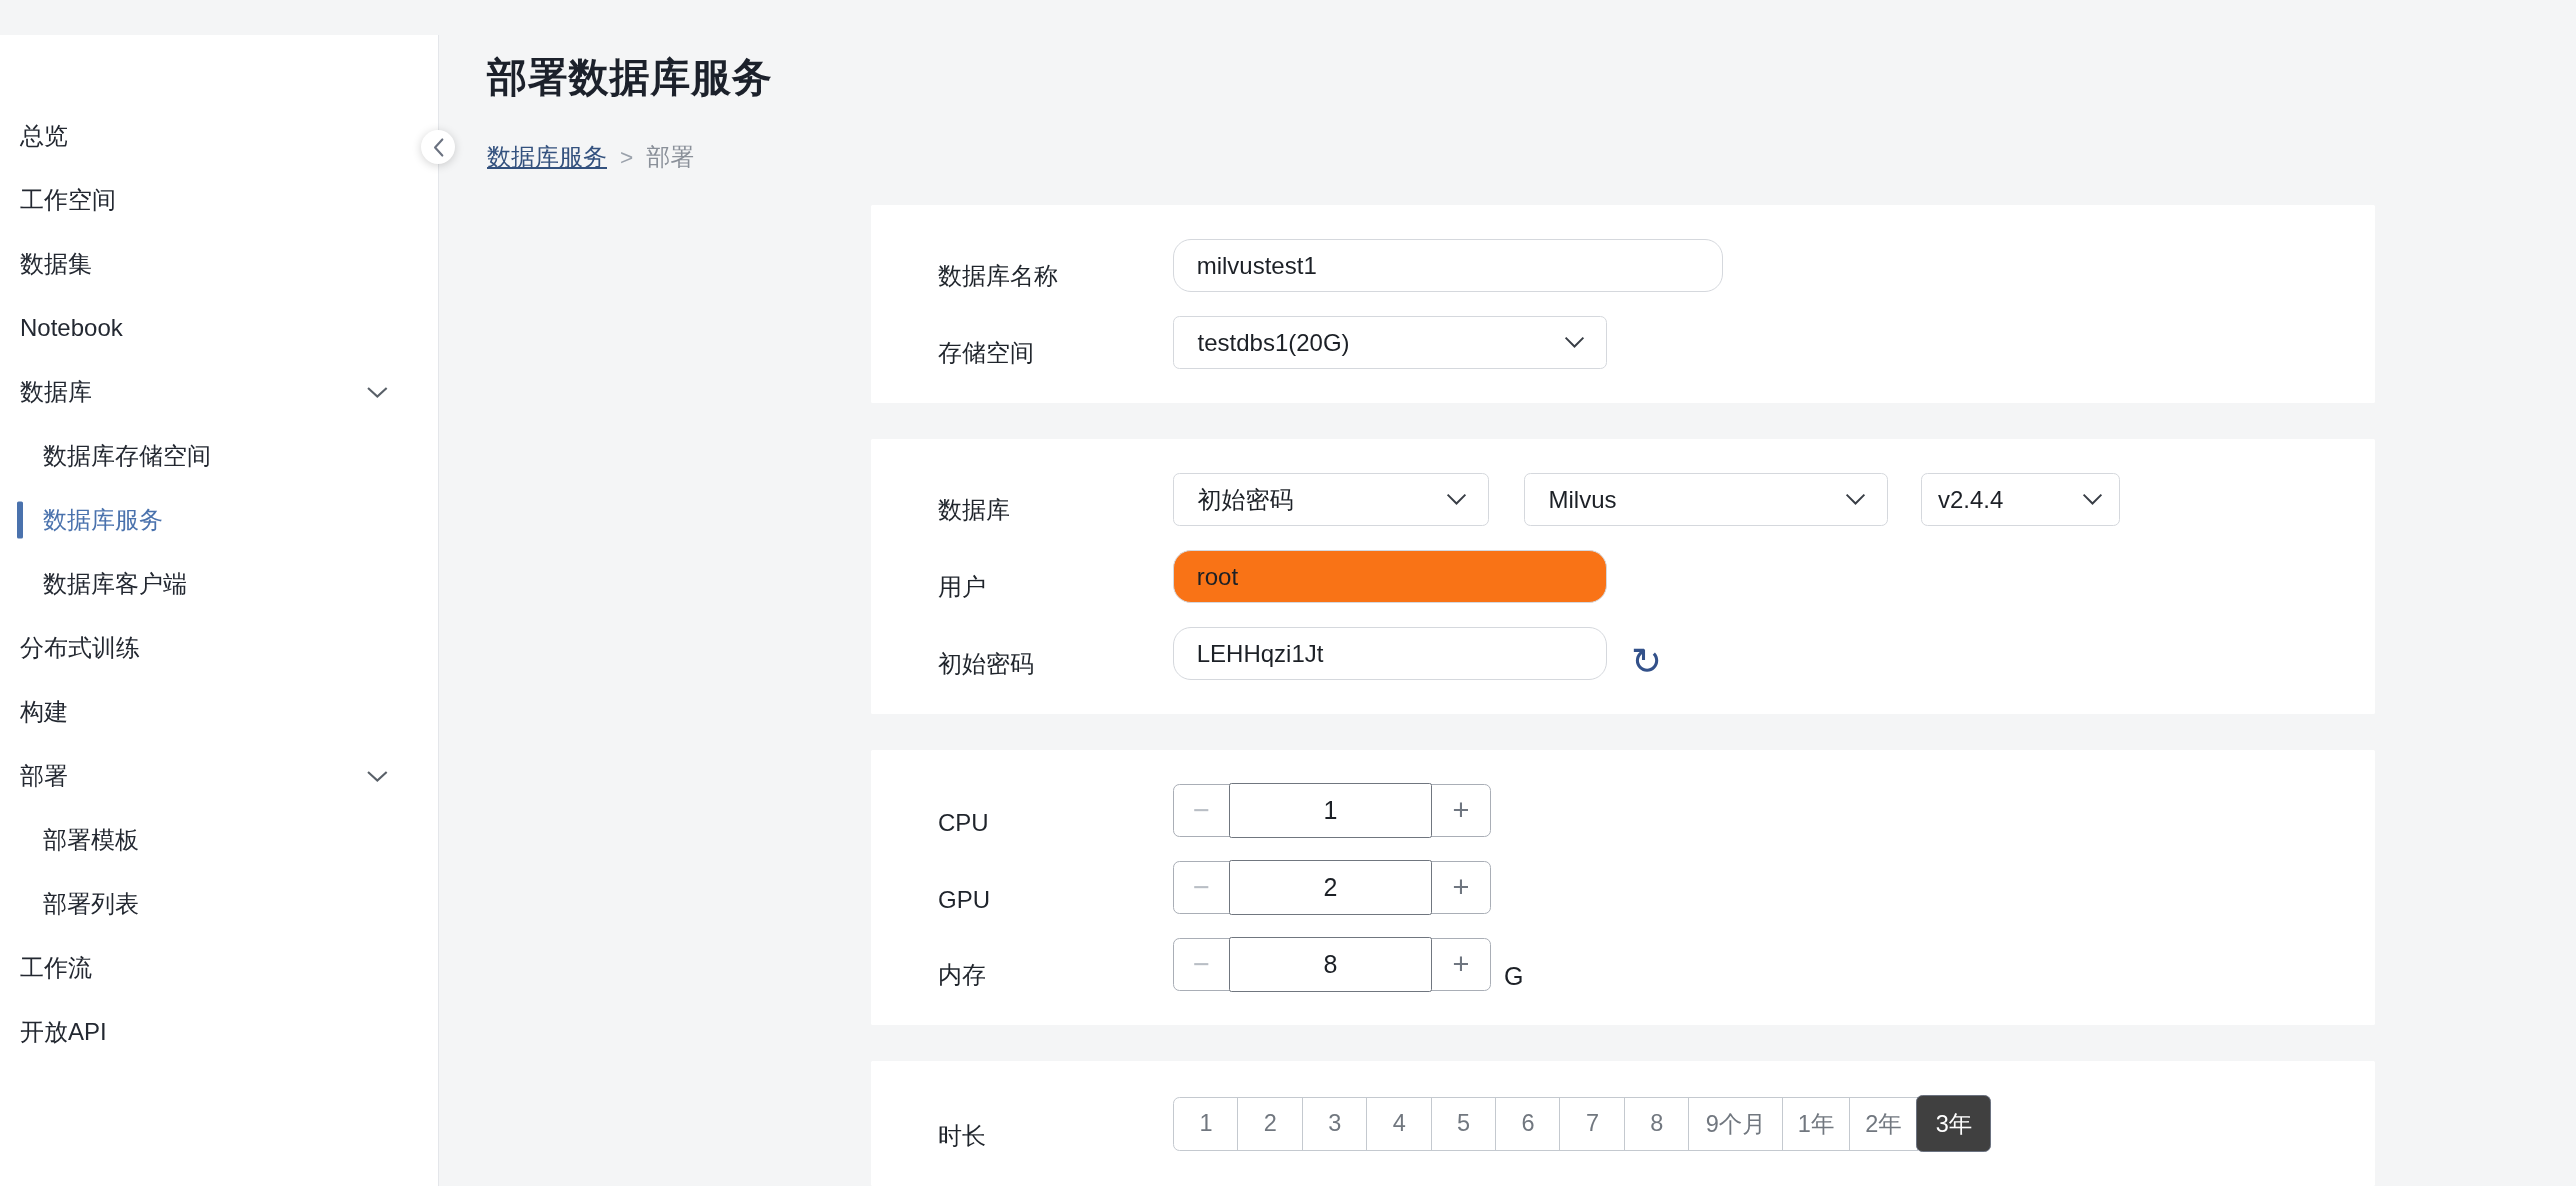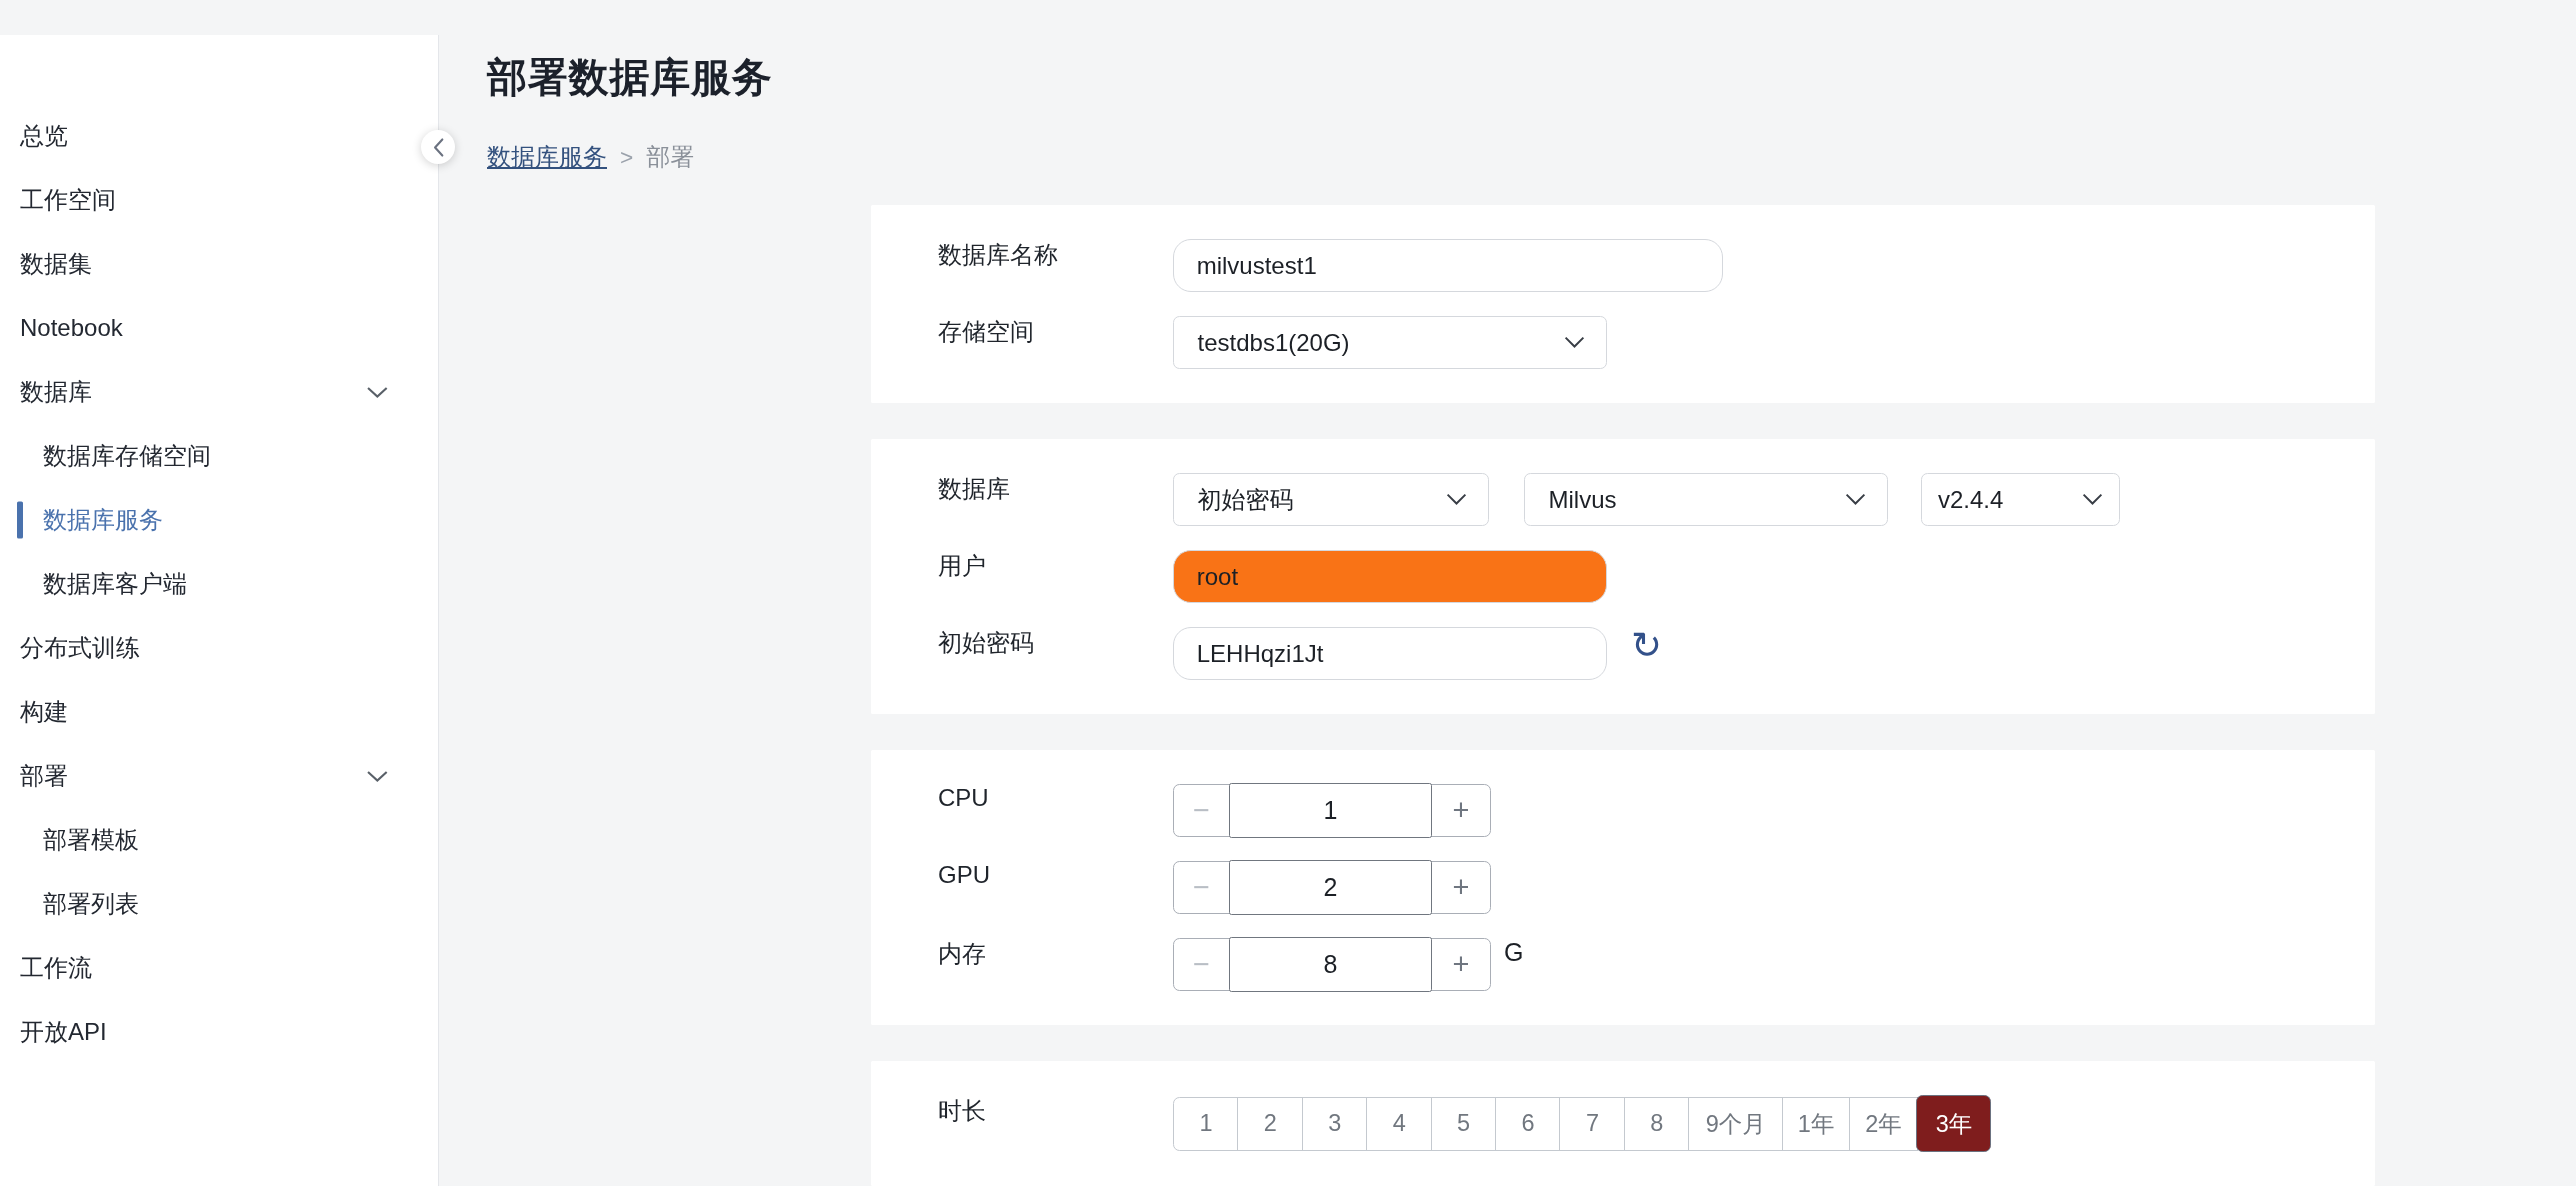--- a/index.html
+++ b/index.html
@@ -67,21 +67,21 @@
   .breadcrumb .sep { color: #9aa1ab; margin: 0 13px; font-size: 22.7px; }
   .breadcrumb .cur { color: #8a9099; }
 
   .form-wrap { margin: 32px 0 0 432px; width: 1504px; }
   .card {
     background: #ffffff;
     padding: 34px 0;
     margin-bottom: 36px;
     border-radius: 1.6px;
   }
-  .row { display: flex; align-items: flex-start; min-height: 53px; }
+  .row { display: flex; align-items: flex-end; min-height: 53px; }
   .row + .row { margin-top: 24px; }
   .field-label {
     width: 302px; flex: none;
     padding-left: 67px;
     font-size: 24px; color: #1f242b;
   }
 
   
   .t-input {
     height: 53px;
@@ -156,21 +156,21 @@
     width: 66px; flex: none;
     margin-left: -1.6px;
     cursor: pointer;
     font-family: "Liberation Sans", sans-serif;
   }
   .seg:first-child { margin-left: 0; border-radius: 6.5px 0 0 6.5px; }
   .seg.wide { width: 95px; }
   .seg.year { width: 69px; }
   .seg.selected {
     width: 75px; height: 57px;
-    background: #7f1d1d; border-color: #6b7280; color: #fff;
+    background: #404040; border-color: #6b7280; color: #fff;
     border-radius: 6.5px;
     position: relative; z-index: 2;
   }
 </style>
 </head>
 <body>
 
 <div class="app">
 
   <aside class="sidebar">

